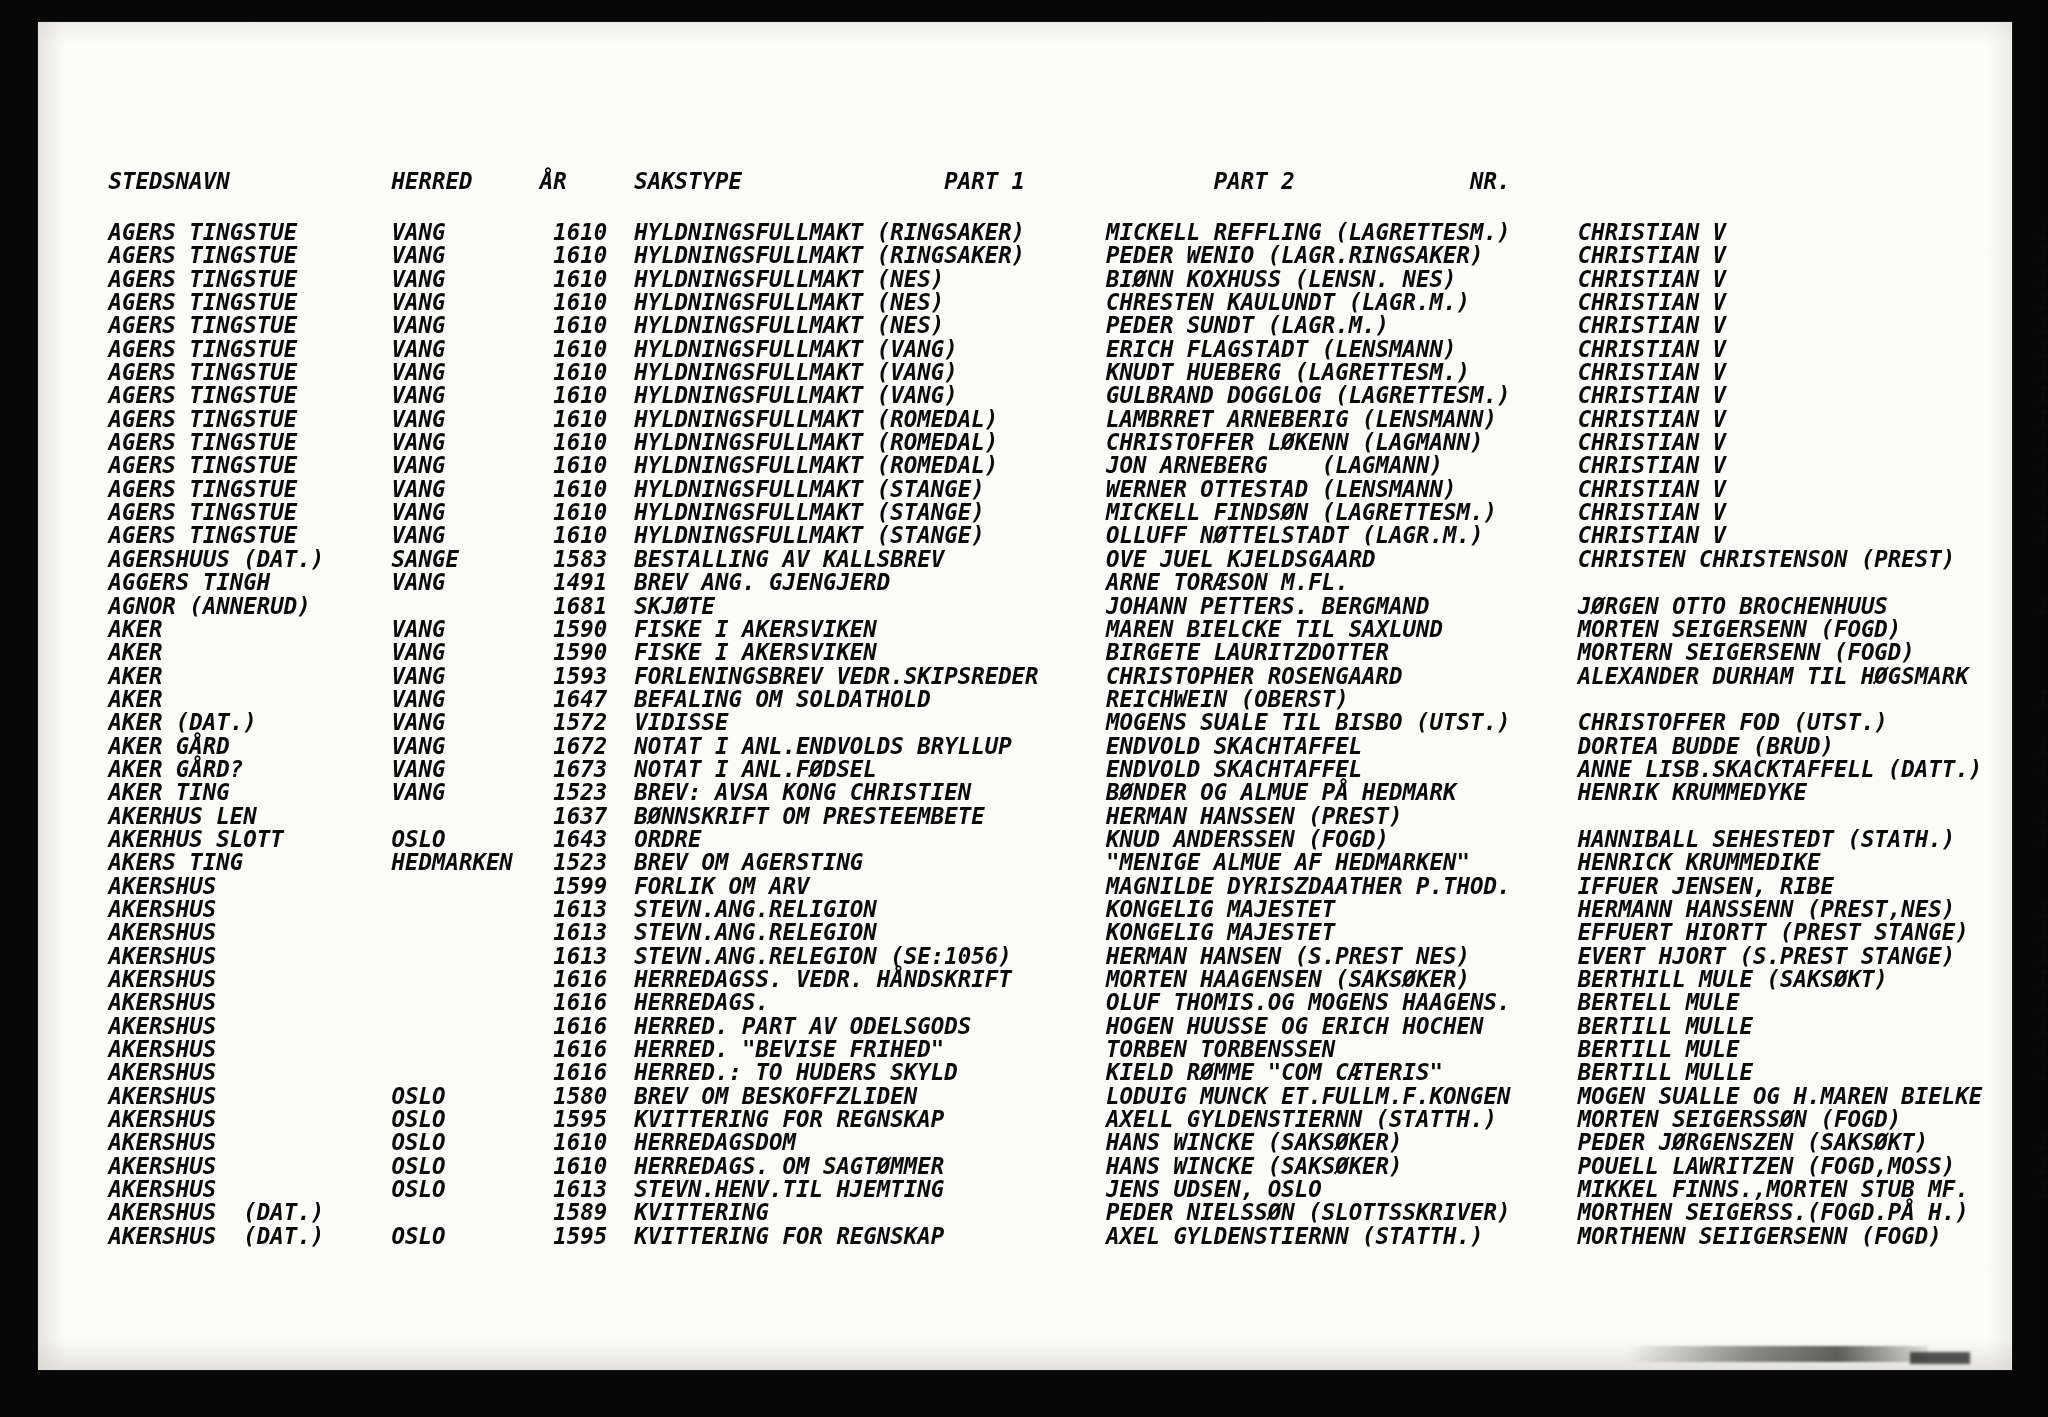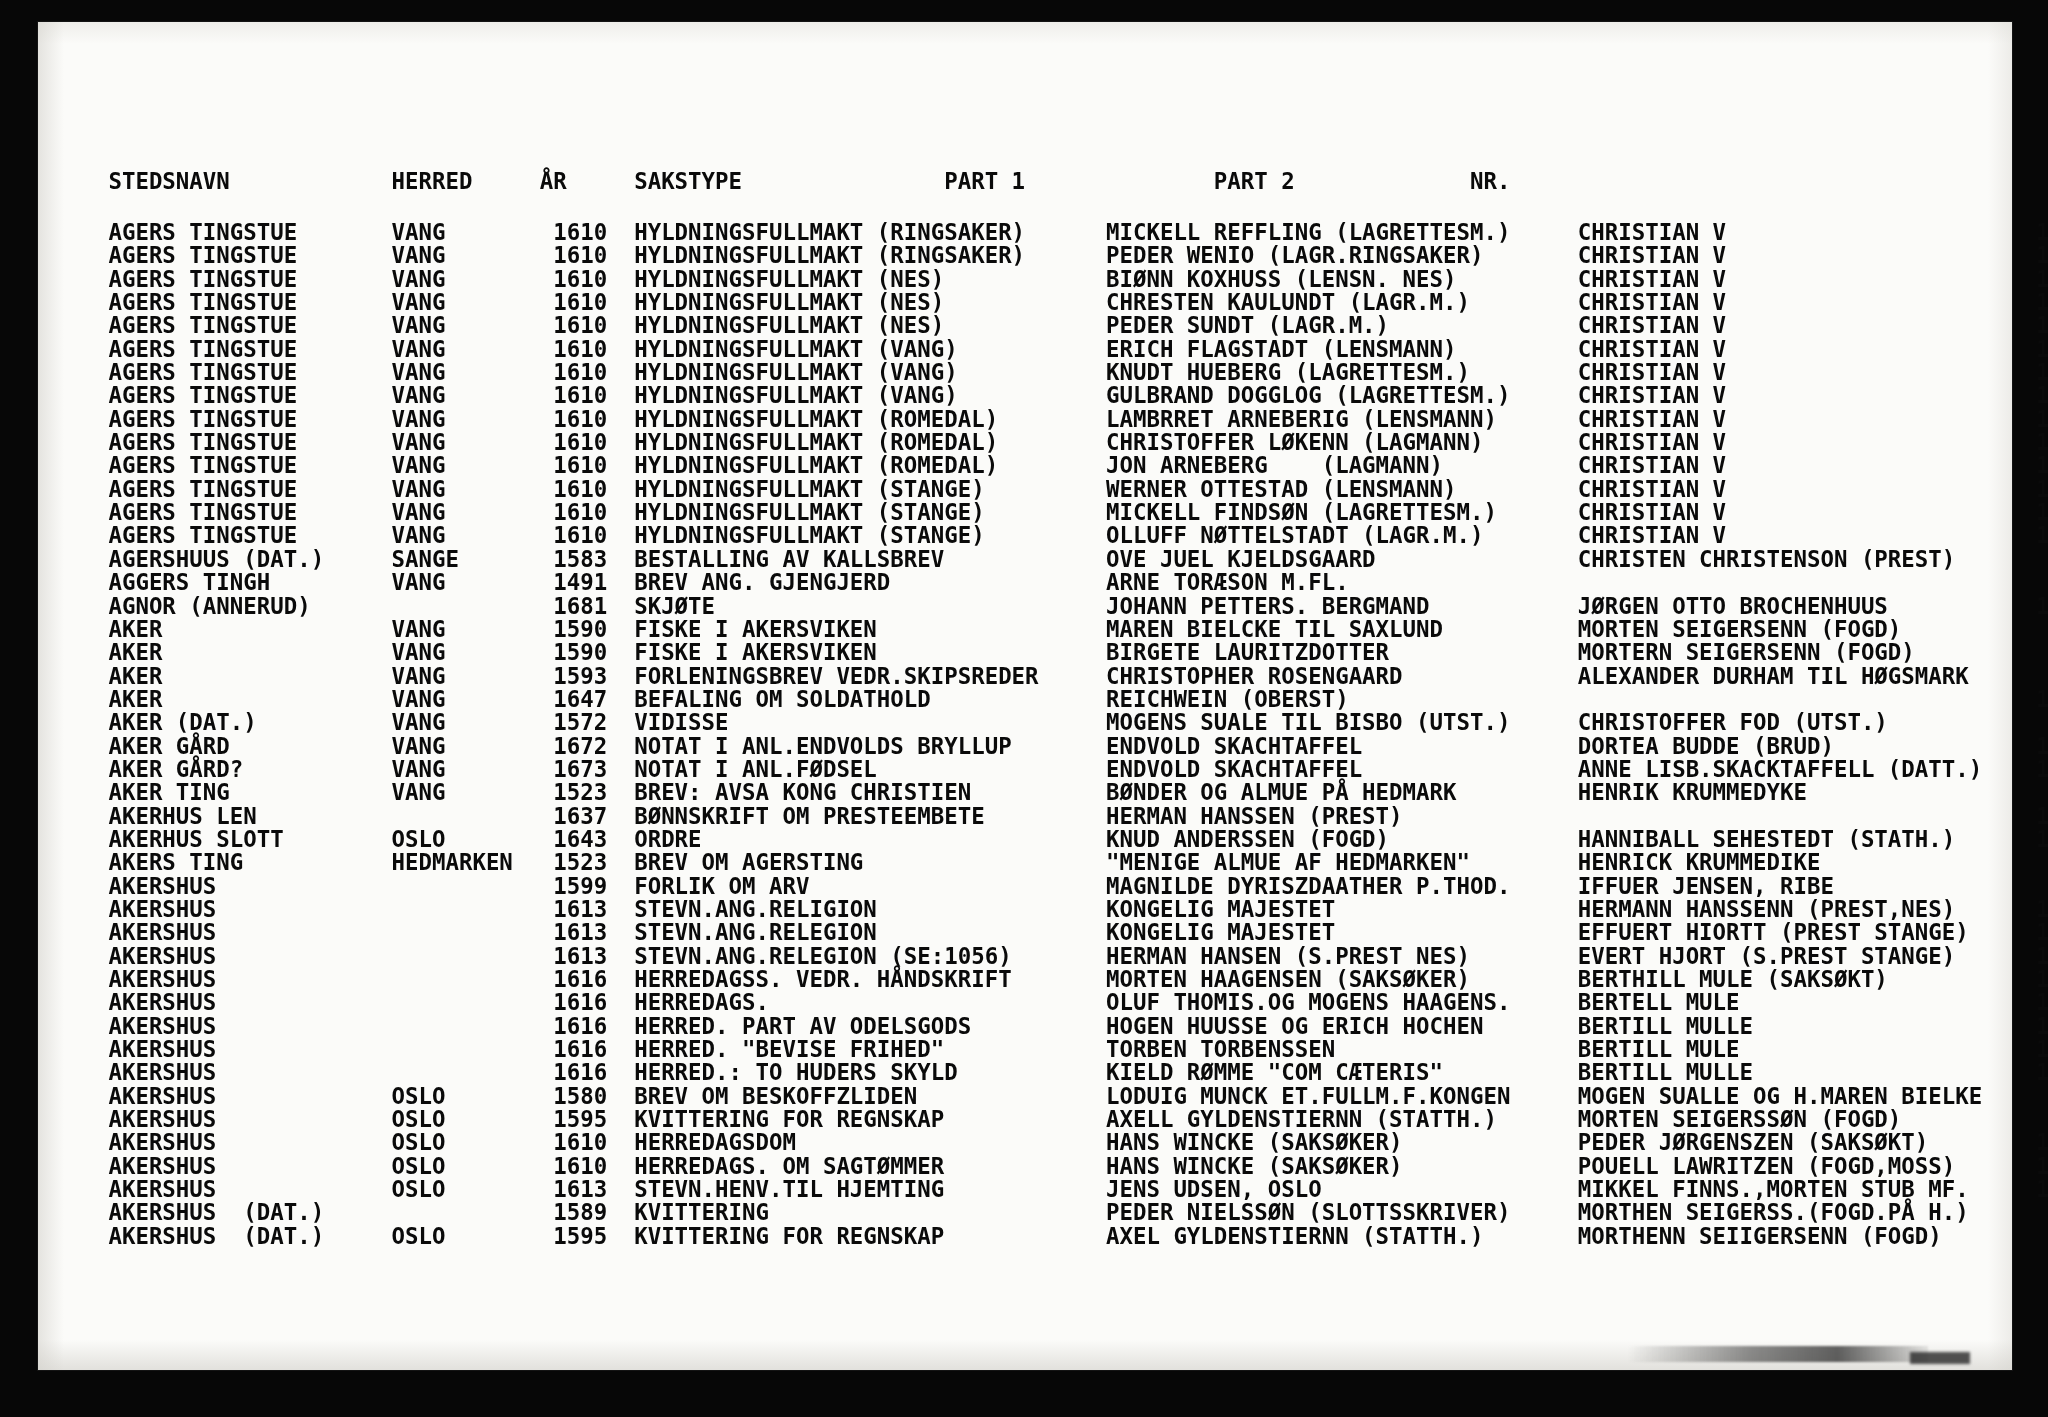--- a/index.html
+++ b/index.html
@@ -60,20 +60,21 @@
     pointer-events: none;
   }
 
   .doc {
     position: absolute;
     left: 0; top: 0;
     width: 1974px;
     height: 1348px;
     font-family: "DejaVu Sans Mono", "Liberation Mono", monospace;
     color: #0b0b0b;
+    font-style: italic;
   }
   .head-line {
     position: absolute;
     left: 30px;
     top: 148px;
     white-space: pre;
     font-size: 22.4px;
     line-height: 23.35px;
     font-weight: 700;
     color: #0a0a0a;

